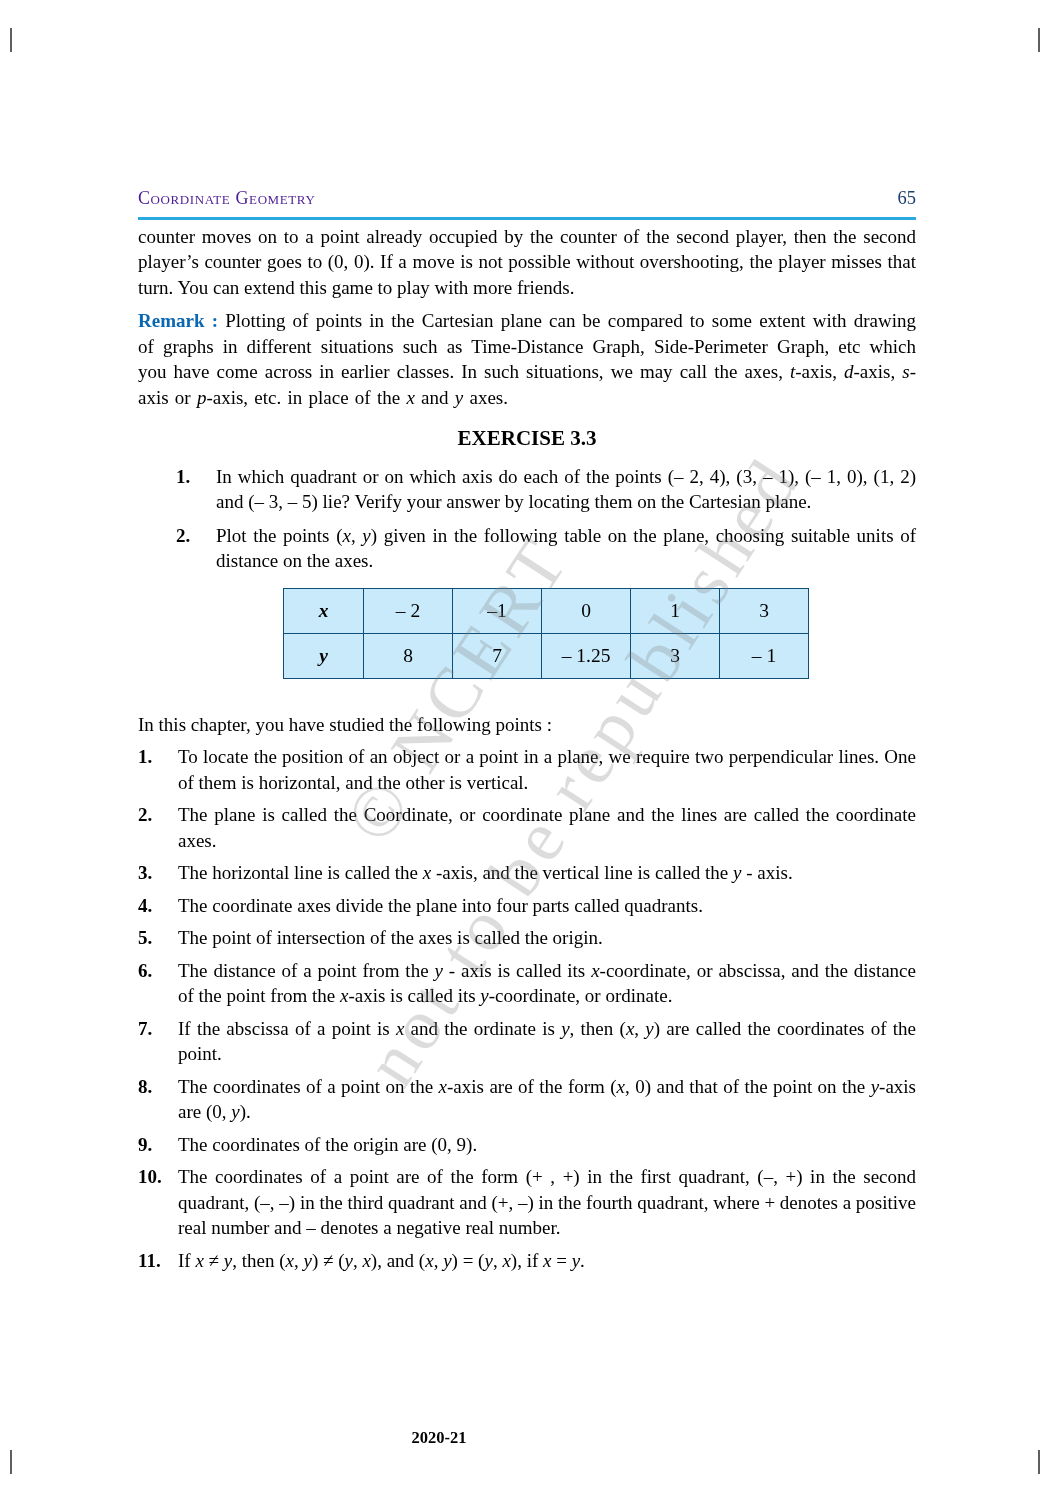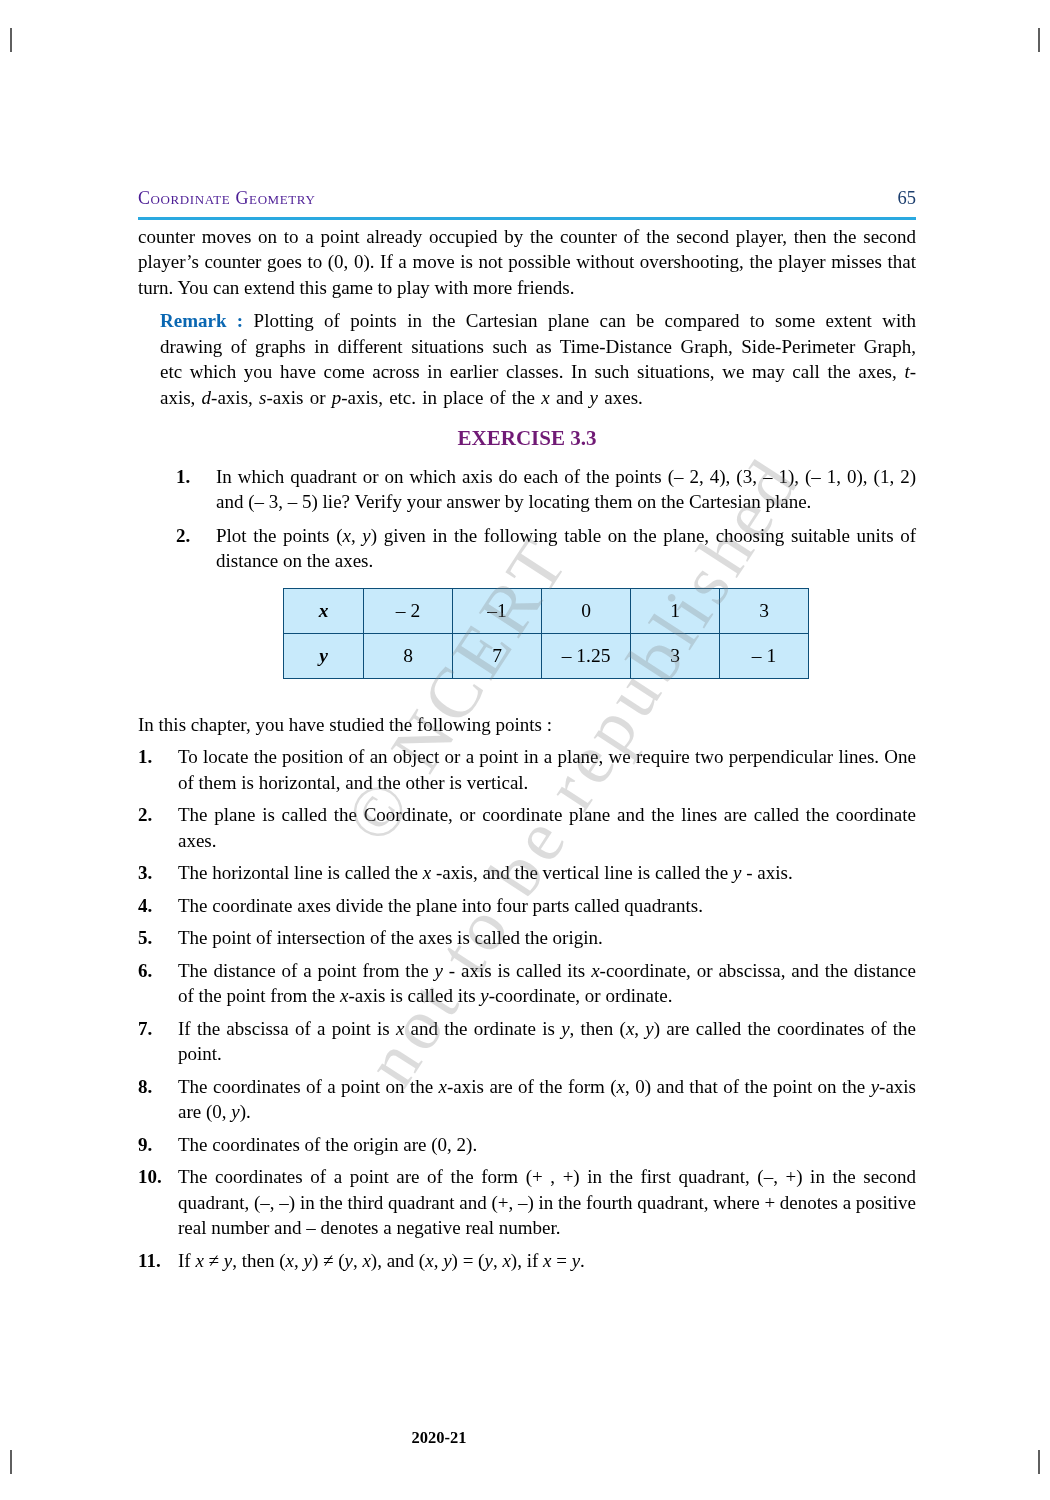--- a/index.html
+++ b/index.html
@@ -23,25 +23,25 @@
   }
   .header-row { display:flex; justify-content:space-between; align-items:baseline; }
   .running-head {
     font-variant:small-caps; letter-spacing:0.6px;
     font-size:18px; color:#4c1d95; font-weight:500;
   }
   .page-num { font-size:18.5px; color:#1c3e6e; }
   .rule { height:3px; background:#2aa9e0; margin-top:5px; }
 
   p.body { text-align:justify; margin-top:4px; }
-  .remark { margin-top:8px; text-align:justify; word-spacing:1.5px;margin-left:22px; }
+  .remark { margin-top:8px; text-align:justify; word-spacing:1.5px; }
   .remark .label { color:#0a67b2; font-weight:bold; }
 
   .exercise-title {
-    text-align:center; color:#701a75; font-weight:bold;
+    text-align:center; color:#000000; font-weight:bold;
     font-size:21px; margin-top:16px;
   }
   .ex-item { display:flex; margin-top:12px; padding-left:38px; }
   .ex-item + .ex-item { margin-top:8px; }
   .ex-item .num { flex:0 0 40px; font-weight:bold; }
   .ex-item .txt { text-align:justify; }
 
   .tbl-wrap { margin:14px 0 0 145px; }
   table.pts { border-collapse:collapse; }
   table.pts td {
@@ -159,21 +159,21 @@
   <div class="sum-item">
     <span class="num">7.</span>
     <div class="txt">If the abscissa of a point is <i>x</i> and the ordinate is <i>y</i>, then (<i>x</i>, <i>y</i>) are called the coordinates of the point.</div>
   </div>
   <div class="sum-item">
     <span class="num">8.</span>
     <div class="txt">The coordinates of a point on the <i>x</i>-axis are of the form (<i>x</i>, 0) and that of the point on the <i>y</i>-axis are (0, <i>y</i>).</div>
   </div>
   <div class="sum-item">
     <span class="num">9.</span>
-    <div class="txt">The coordinates of the origin are (0, 2).</div>
+    <div class="txt">The coordinates of the origin are (0, 9).</div>
   </div>
   <div class="sum-item">
     <span class="num">10.</span>
     <div class="txt">The coordinates of a point are of the form (+ , +) in the first quadrant, (–, +) in the second quadrant, (–, –) in the third quadrant and (+, –) in the fourth quadrant, where + denotes a positive real number and – denotes a negative real number.</div>
   </div>
   <div class="sum-item">
     <span class="num">11.</span>
     <div class="txt">If <i>x</i> ≠ <i>y</i>, then (<i>x</i>, <i>y</i>) ≠ (<i>y</i>, <i>x</i>), and (<i>x</i>, <i>y</i>) = (<i>y</i>, <i>x</i>), if <i>x</i> = <i>y</i>.</div>
   </div>
 

